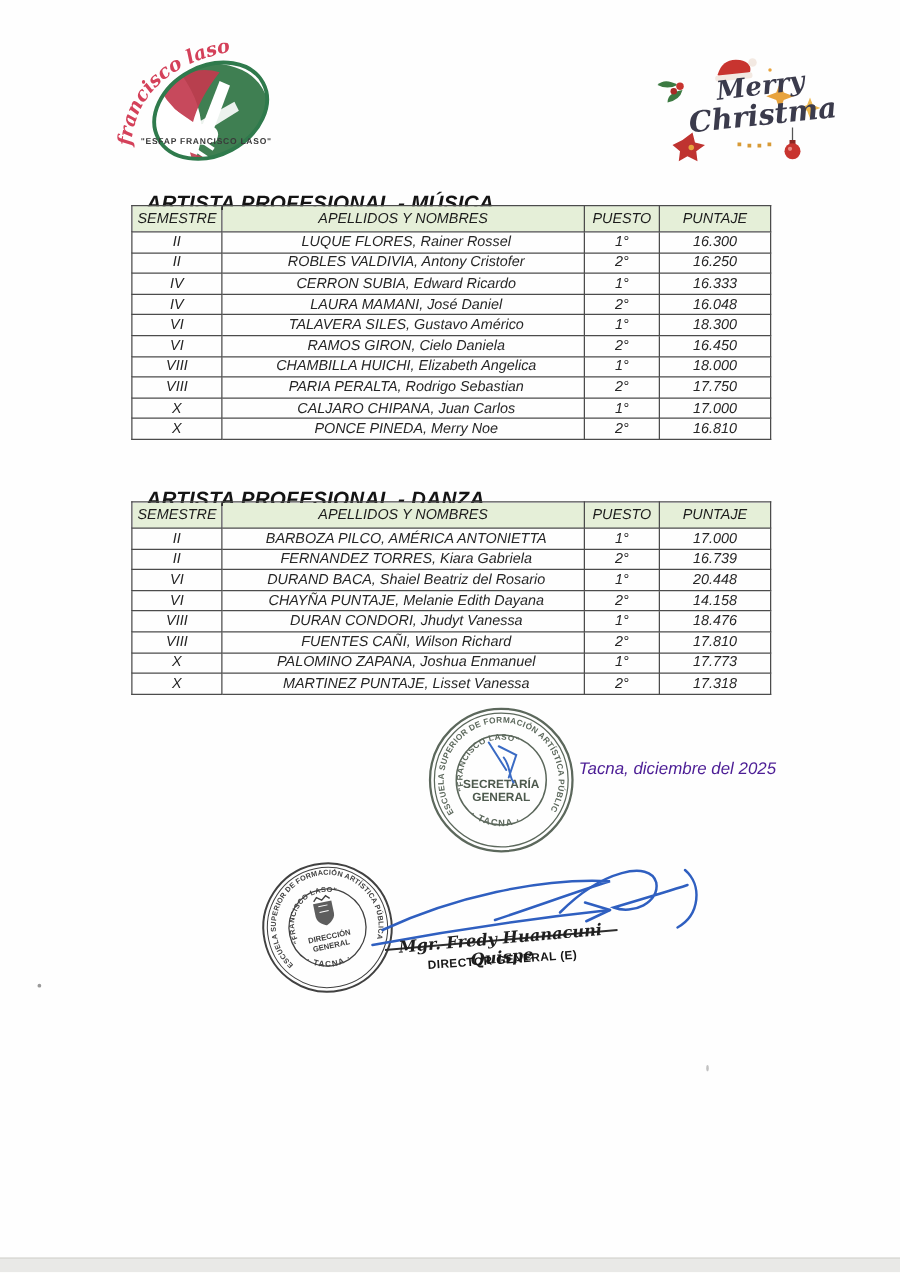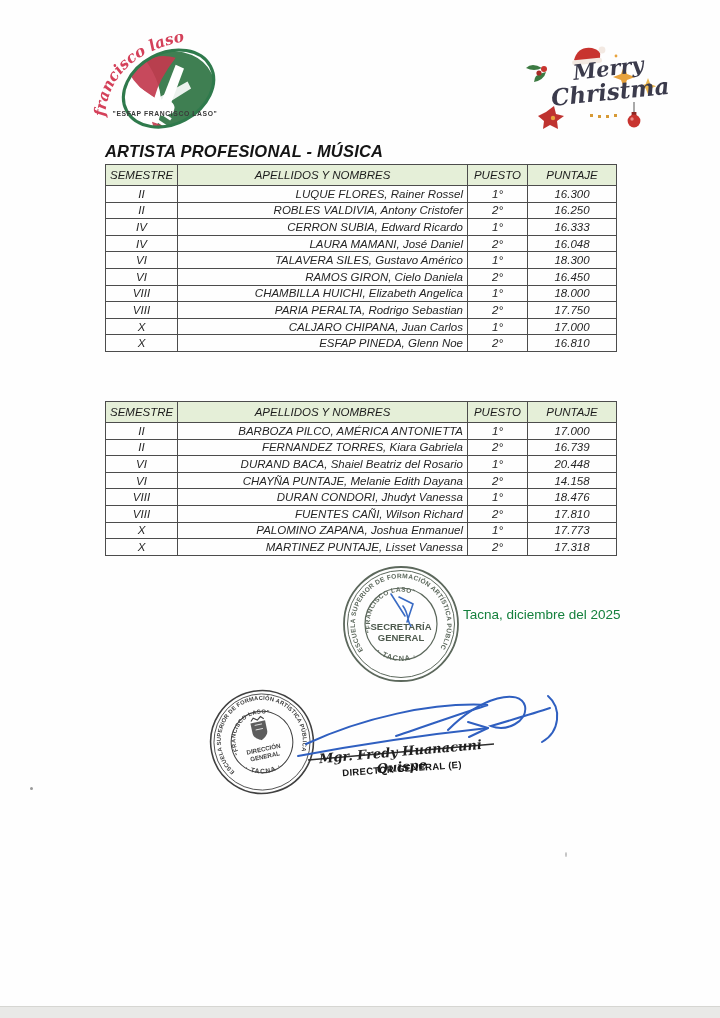--- a/index.html
+++ b/index.html
@@ -6,44 +6,44 @@
   #page{position:relative;width:720px;height:1018px;background:#fefefe;overflow:hidden;
         font-family:"Liberation Sans",sans-serif;color:#222;}
 
   
   #logo-wrap{position:absolute;left:92px;top:34px;width:146px;height:102px;}
   #logo-caption{position:absolute;left:92px;top:110px;width:146px;text-align:center;
       font-size:6.8px;font-weight:bold;letter-spacing:.6px;color:#3a3a3a;}
   #greeting-wrap{position:absolute;left:512px;top:38px;width:156px;height:92px;}
 
   
-  .sec-title{position:absolute;left:105px;margin:0;font-size:16.5px;font-style:italic;
+  .sec-title{position:absolute;left:105px;margin:12px;font-size:16.5px;font-style:italic;
       font-weight:bold;color:#141414;letter-spacing:.2px;}
   #title-musica{top:142px;}
   #title-danza{top:379px;}
 
   
   table.results{position:absolute;left:105px;width:511px;border-collapse:collapse;
       table-layout:fixed;}
   #table-musica{top:164px;}
   #table-danza{top:401px;}
   table.results th,table.results td{border:1.4px solid #4c4c4c;padding:0 4px;
       overflow:hidden;white-space:nowrap;}
   table.results th{background:#e5efd8;font-style:italic;font-weight:normal;font-size:11.5px;
       height:20px;color:#1c1c1c;}
   table.results td{font-style:italic;font-size:11.5px;height:15.6px;color:#262626;
       text-align:center;}
-  table.results td:nth-child(2){text-align:right;padding-left:9px;}
+  table.results td:nth-child(2){text-align:center;padding-left:9px;}
   table.results td:nth-child(4){font-weight:normal;}
   col.c-sem{width:72px;} col.c-nom{width:290px;} col.c-pue{width:60px;} col.c-pun{width:89px;}
 
   
   #stamp-secretaria{position:absolute;left:341px;top:564px;width:120px;height:120px;}
-  #date-line{position:absolute;left:463px;top:607px;font-size:13.5px;
-      color:#15803d;}
+  #date-line{position:absolute;left:463px;top:607px;font-style:italic;font-size:13.5px;
+      color:#4c1d95;}
   #stamp-direccion{position:absolute;left:206px;top:686px;width:112px;height:112px;
       transform:rotate(-12deg);}
   #signature-wrap{position:absolute;left:292px;top:678px;width:332px;height:104px;}
   #sig-name{position:absolute;left:306px;top:744px;width:190px;text-align:center;
       transform:rotate(-5deg);font-family:"DejaVu Serif",serif;font-style:italic;
       font-weight:bold;font-size:13px;color:#1f1f1f;}
   #sig-role{position:absolute;left:322px;top:763px;width:160px;text-align:center;
       transform:rotate(-4deg);font-weight:bold;font-size:9.5px;letter-spacing:.3px;
       color:#161616;}
 
@@ -206,27 +206,28 @@
           <td>17.750</td>
         </tr>
         <tr>
           <td>X</td>
           <td>CALJARO CHIPANA, Juan Carlos</td>
           <td>1°</td>
           <td>17.000</td>
         </tr>
         <tr>
           <td>X</td>
-          <td>ESFAP PINEDA, Glenn Noe</td>
+          <td>PONCE PINEDA, Merry Noe</td>
           <td>2°</td>
           <td>16.810</td>
         </tr>
       </tbody>
   </table>
 
+  <h2 id="title-danza" class="sec-title">ARTISTA PROFESIONAL - DANZA</h2>
   <table id="table-danza" class="results">
     <colgroup>
         <col class="c-sem">
         <col class="c-nom">
         <col class="c-pue">
         <col class="c-pun">
       </colgroup>
     <thead>
         <tr>
           <th>SEMESTRE</th>

